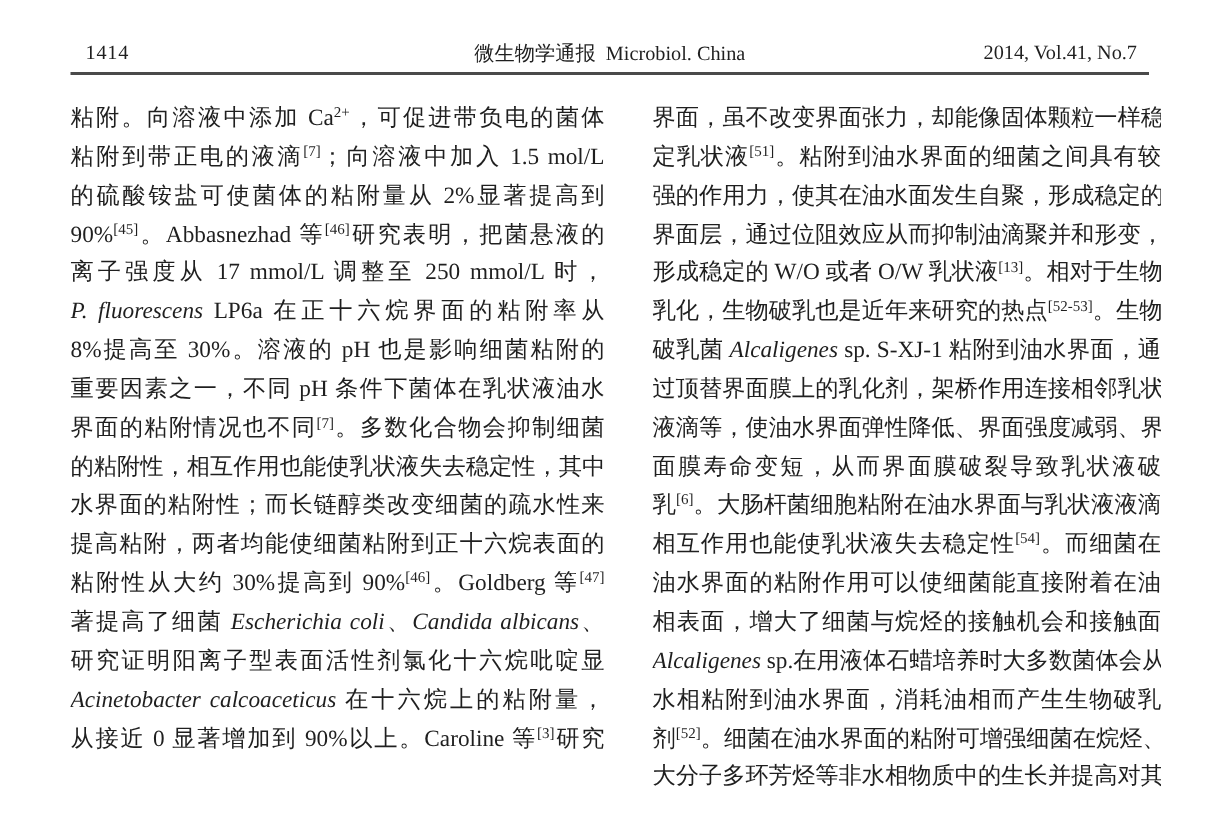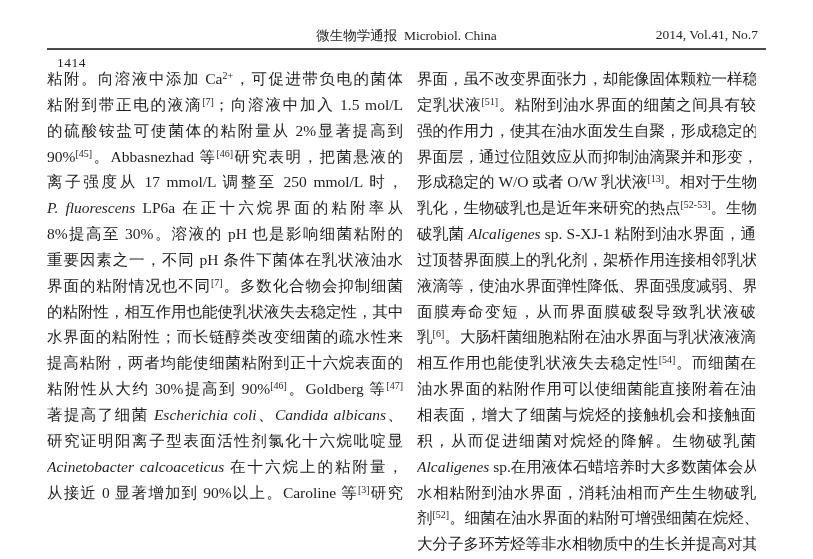--- a/index.html
+++ b/index.html
@@ -12,33 +12,33 @@
     width:813px;height:559px;overflow:hidden;
     background:var(--bg-color);
     color:var(--text-color);
     font-family:"Liberation Serif","DejaVu Serif",serif;
   }
   .page{position:relative;width:813px;height:559px;}
   .header{
     position:absolute;top:27px;left:0;right:0;height:18px;
     font-size:13.5px;
   }
-  .pagenum{position:absolute;left:57px;top:0;letter-spacing:.5px;margin-top:28px;}
+  .pagenum{position:absolute;left:57px;top:0;letter-spacing:.5px;}
   .jtitle{
     position:absolute;left:0;right:0;top:0;text-align:center;
     white-space:pre;
   }
   .issue{position:absolute;right:55px;top:0;}
   .rule{
     position:absolute;top:48px;left:47px;width:719px;height:2px;
     background:var(--rule-color);
   }
   .columns{
     position:absolute;top:66px;left:47px;
-    display:grid;grid-template-columns:356px 339px;column-gap:14px;
+    display:grid;grid-template-columns:356px 339px;column-gap:32px;
   }
   .line{
     height:25.85px;line-height:25.85px;font-size:15.5px;
     text-align:justify;text-align-last:justify;
     text-justify:inter-character;
     overflow:hidden;white-space:nowrap;
   }
   .sup{
     font-size:10px;position:relative;top:-5px;letter-spacing:0;
   }
@@ -82,20 +82,19 @@
         <div class="line"><span>形成稳定的 W/O 或者 O/W 乳状液</span><span class="sup">[13]</span><span>。相对于生物</span></div>
         <div class="line"><span>乳化，生物破乳也是近年来研究的热点</span><span class="sup">[52-53]</span><span>。生物</span></div>
         <div class="line"><span>破乳菌 </span><span class="it">Alcaligenes</span><span> sp. S-XJ-1 粘附到油水界面，通</span></div>
         <div class="line"><span>过顶替界面膜上的乳化剂，架桥作用连接相邻乳状</span></div>
         <div class="line"><span>液滴等，使油水界面弹性降低、界面强度减弱、界</span></div>
         <div class="line"><span>面膜寿命变短，从而界面膜破裂导致乳状液破</span></div>
         <div class="line"><span>乳</span><span class="sup">[6]</span><span>。大肠杆菌细胞粘附在油水界面与乳状液液滴</span></div>
         <div class="line"><span>相互作用也能使乳状液失去稳定性</span><span class="sup">[54]</span><span>。而细菌在</span></div>
         <div class="line"><span>油水界面的粘附作用可以使细菌能直接附着在油</span></div>
         <div class="line"><span>相表面，增大了细菌与烷烃的接触机会和接触面</span></div>
-        <div class="line"><span>积，从而促进细菌对烷烃的降解。生物破乳菌</span></div>
         <div class="line"><span class="it">Alcaligenes</span><span> sp.在用液体石蜡培养时大多数菌体会从</span></div>
         <div class="line"><span>水相粘附到油水界面，消耗油相而产生生物破乳</span></div>
         <div class="line"><span>剂</span><span class="sup">[52]</span><span>。细菌在油水界面的粘附可增强细菌在烷烃、</span></div>
         <div class="line"><span>大分子多环芳烃等非水相物质中的生长并提高对其</span></div>
       </div>
   </div>
 </div>
 
 </body></html>

